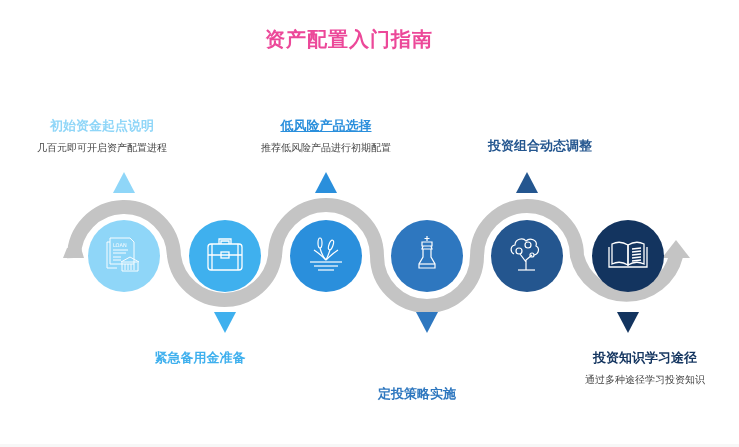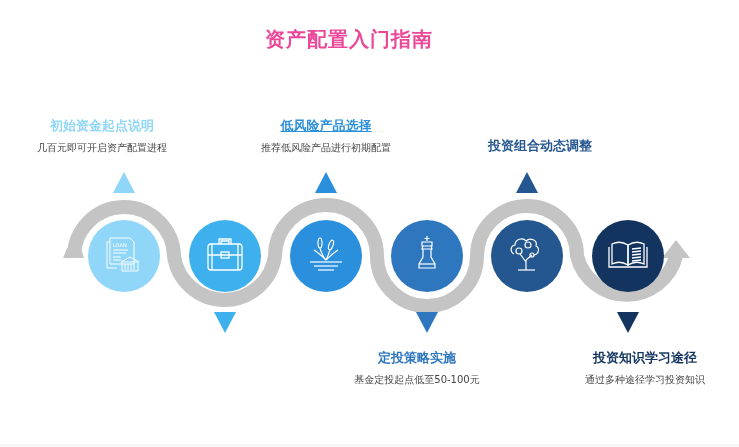--- a/index.html
+++ b/index.html
@@ -22,24 +22,24 @@
 </div>
 <div class="label" style="left:216px; top:117px;">
   <div class="h" style="color:#2a8fdc;text-decoration:underline;">低风险产品选择</div>
   <div class="s">推荐低风险产品进行初期配置</div>
 </div>
 <div class="label" style="left:430px; top:117px;">
   <div class="h" style="color:#24568f;margin-top:20px;">投资组合动态调整</div>
 </div>
 
 <div class="label" style="left:90px; top:349px;">
+  <div class="h" style="color:#3fb0ee;">紧急备用金准备</div>
 </div>
 <div class="label" style="left:307px; top:349px;">
-  <div class="h" style="color:#2e77bf;">定投策略实施</div>
-  <div class="s">基金定投起点低至50-100元</div>
+  <div class="h" style="color:#2e77bf;margin-top:36px;">定投策略实施</div>
 </div>
 <div class="label" style="left:535px; top:349px;">
   <div class="h" style="color:#13345f;">投资知识学习途径</div>
   <div class="s">通过多种途径学习投资知识</div>
 </div>
 
 <svg class="wave" width="739" height="447" viewBox="0 0 739 447">
 
   <g fill="none" stroke="#c4c4c4" stroke-width="14">
     <path d="M 74 258 A 50 50 0 0 1 174 256 A 51 51 0 0 0 275 256 A 51 51 0 0 1 377 256 A 50 50 0 0 0 477 256 A 50 50 0 0 1 577 256 A 51 51 0 0 0 676 256" stroke-linecap="butt"></path>

